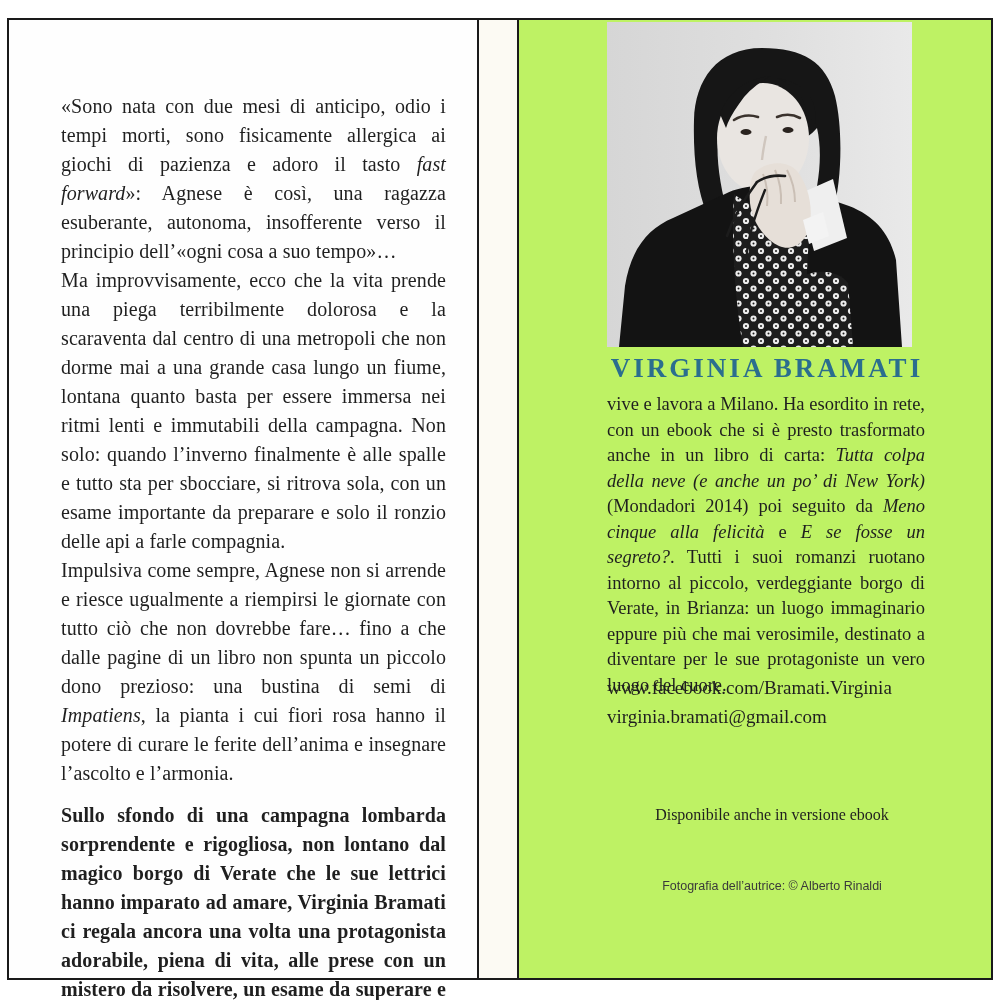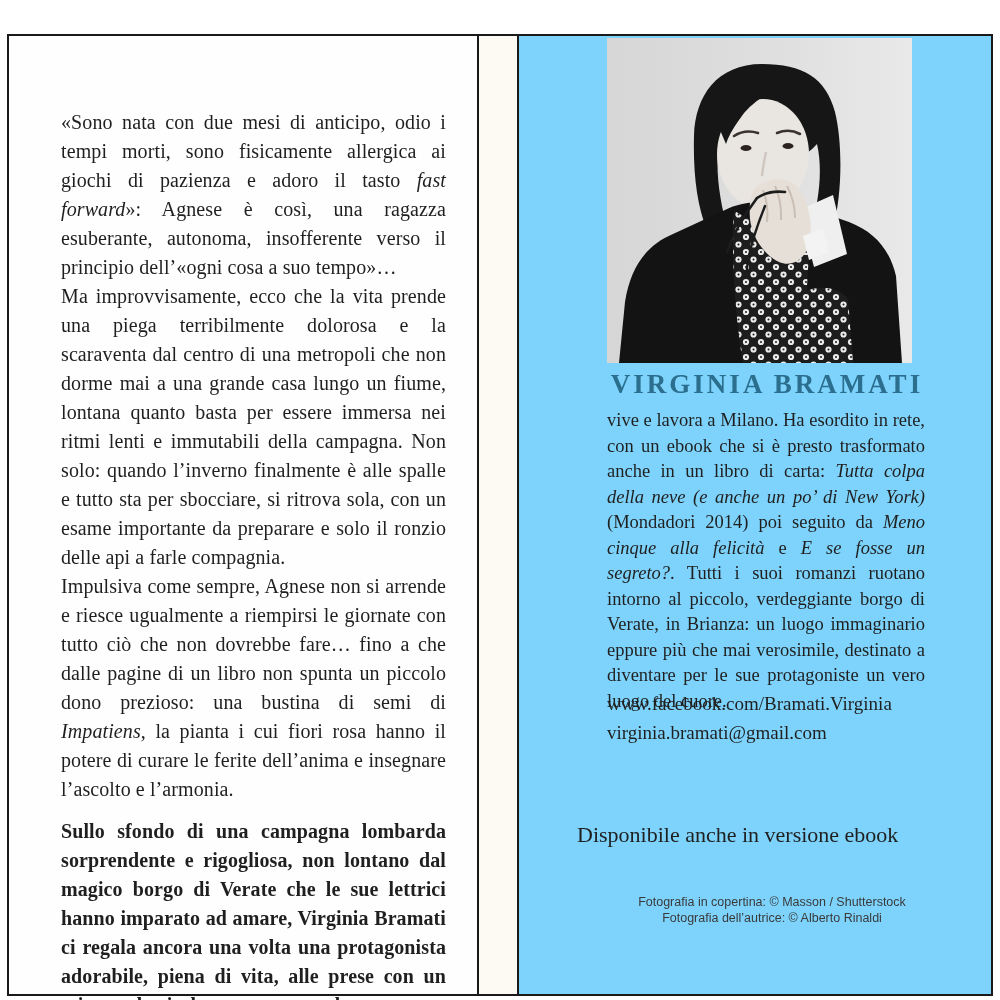--- a/index.html
+++ b/index.html
@@ -10,28 +10,28 @@
   }
   *{box-sizing:border-box;}
   html,body{margin:0;padding:0;}
   body{
     width:1000px;height:1000px;background:#ffffff;position:relative;
     font-family:"Liberation Serif","DejaVu Serif",serif;color:var(--ink);
     overflow:hidden;
   }
   .jacket{
     position:absolute;left:7px;top:18px;width:986px;height:962px;
-    border:2px solid var(--border);display:flex;background:#fff;margin-top:16px;
+    border:2px solid var(--border);display:flex;background:#fff;
   }
   .page-left{width:468px;padding:72px 31px 0 52px;background:#fefefe;}
   .spine{
     width:42px;flex:0 0 auto;background:var(--spine);
     border-left:2px solid var(--border);border-right:2px solid var(--border);
   }
-  .page-right{position:relative;flex:1;background:#7dd3fc;}
+  .page-right{position:relative;flex:1;background:#bef264;}
 
   .page-left p{
     margin:0;font-size:20px;line-height:29px;text-align:justify;
     letter-spacing:0.1px;
   }
   .page-left p.para-bold{font-weight:bold;margin-top:13px;}
   .page-left em, .bio em{font-style:italic;}
 
   .photo{
     position:absolute;left:88px;top:2px;width:305px;height:325px;
@@ -49,22 +49,22 @@
   .contacts{
     position:absolute;left:88px;top:653px;width:330px;
     font-size:19px;line-height:29px;text-align:left;
   }
   .contacts p{margin:0;}
   .website{
     position:absolute;left:78px;top:738px;width:350px;text-align:center;
     font-size:17.5px;letter-spacing:0.3px;
   }
   .ebook-note{
-    position:absolute;left:58px;top:786px;width:390px;text-align:left;
-    font-size:22px;
+    position:absolute;left:58px;top:786px;width:390px;text-align:center;
+    font-size:16px;
   }
   .credits{
     position:absolute;left:38px;top:858px;width:430px;text-align:center;
     font-family:"Liberation Sans","DejaVu Sans",sans-serif;
     font-size:12.5px;color:#3a3a3a;line-height:16px;
   }
   .credits p{margin:0;}
   .credits p.first{margin-bottom:7px;font-size:13px;}
 </style>
 </head>
@@ -148,18 +148,17 @@
 
     <div class="contacts">
       <p>www.facebook.com/Bramati.Virginia</p>
       <p>virginia.bramati@gmail.com</p>
     </div>
 
 
     <div class="ebook-note">Disponibile anche in versione ebook</div>
 
     <div class="credits">
-      <p>Fotografia in copertina: © Masson / Shutterstock</p>
       <p>Fotografia dell’autrice: © Alberto Rinaldi</p>
     </div>
 
   </div>
 </div>
 
 </body></html>

